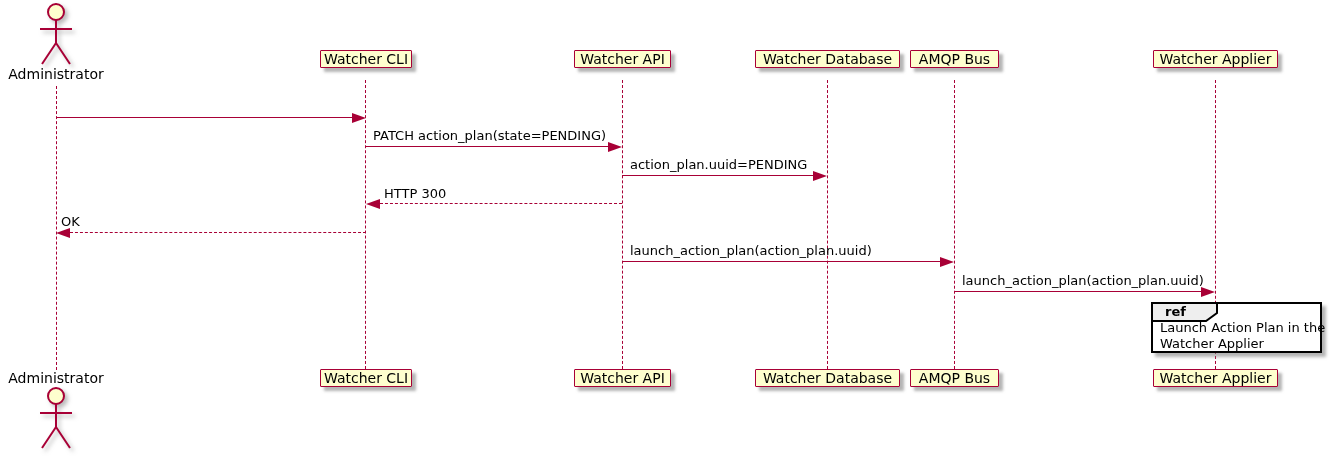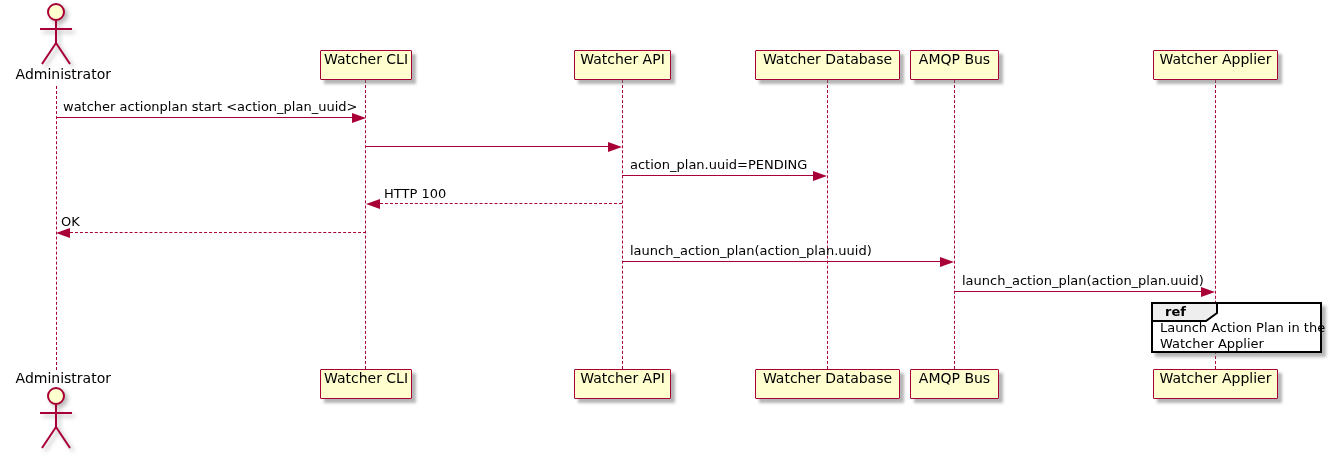--- a/index.html
+++ b/index.html
@@ -4,30 +4,30 @@
 <style>
   html,body{margin:0;padding:0;background:#ffffff;}
   .canvas{
     position:relative;width:1330px;height:456px;background:#ffffff;overflow:hidden;
     font-family:"DejaVu Sans", sans-serif;color:#000;
   }
   .lifeline{
     position:absolute;width:0;border-left:1px dashed #A80036;z-index:0;
   }
   .pbox{
-    position:absolute;height:30px;box-sizing:border-box;
+    position:absolute;height:18px;box-sizing:border-box;
     background:#FEFECE;border:1.7px solid #A80036;border-radius:1px;
     box-shadow:4px 4px 3px rgba(120,120,120,0.55);
     display:flex;align-items:flex-start;justify-content:center;
     font-size:14px;white-space:nowrap;z-index:2;
   }
   .actor-wrap{position:absolute;z-index:2;}
   .actor-figure{filter:drop-shadow(3px 3px 2px rgba(120,120,120,0.5));}
   .actor-label{
-    position:absolute;width:110px;text-align:right;font-size:14px;white-space:nowrap;z-index:2;
+    position:absolute;width:110px;text-align:center;font-size:14px;white-space:nowrap;z-index:2;
   }
   .msg-label{
     position:absolute;font-size:13px;white-space:nowrap;z-index:1;
   }
   .msg-line{
     position:absolute;height:0;border-top:1.5px solid #A80036;z-index:1;
   }
   .msg-line.dashed{border-top:1.2px dashed #A80036;}
   .arrow-right{
     position:absolute;width:0;height:0;z-index:1;
@@ -84,32 +84,32 @@
   <div class="pbox" style="left:755px;top:50px;width:145px">
       <span>Watcher Database</span>
     </div>
   <div class="pbox" style="left:910px;top:50px;width:89px">
       <span>AMQP Bus</span>
     </div>
   <div class="pbox" style="left:1153px;top:50px;width:125px">
       <span>Watcher Applier</span>
     </div>
 
-  <div class="msg-label" style="left:63px;top:99px">watcher actionplan start &lt;action_plan_uuid&gt;</div>
   <div class="msg-line" style="left:56px;top:117px;width:297px"></div>
   <div class="arrow-right" style="left:352px;top:113px"></div>
 
+  <div class="msg-label" style="left:373px;top:128px">PATCH action_plan(state=PENDING)</div>
   <div class="msg-line" style="left:366px;top:146px;width:242px"></div>
   <div class="arrow-right" style="left:608px;top:142px"></div>
 
   <div class="msg-label" style="left:630px;top:157px">action_plan.uuid=PENDING</div>
   <div class="msg-line" style="left:622px;top:175px;width:191px"></div>
   <div class="arrow-right" style="left:813px;top:171px"></div>
 
-  <div class="msg-label" style="left:384px;top:186px">HTTP 100</div>
+  <div class="msg-label" style="left:384px;top:186px">HTTP 300</div>
   <div class="arrow-left" style="left:366px;top:199px"></div>
   <div class="msg-line dashed" style="left:380px;top:203px;width:242px"></div>
 
   <div class="msg-label" style="left:61px;top:214px">OK</div>
   <div class="arrow-left" style="left:56px;top:228px"></div>
   <div class="msg-line dashed" style="left:70px;top:232px;width:296px"></div>
 
   <div class="msg-label" style="left:630px;top:243px">launch_action_plan(action_plan.uuid)</div>
   <div class="msg-line" style="left:622px;top:261px;width:319px"></div>
   <div class="arrow-right" style="left:940px;top:257px"></div>

